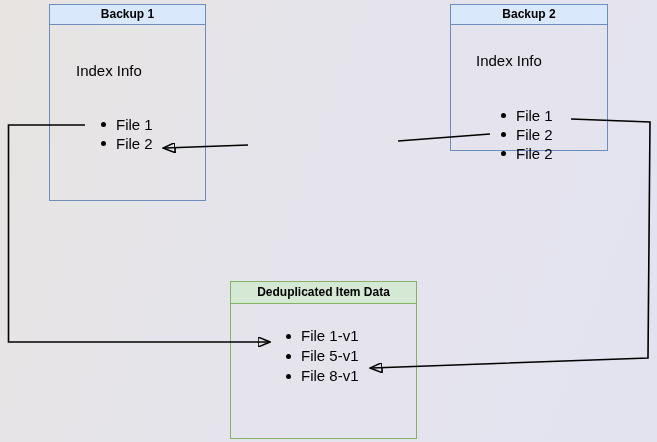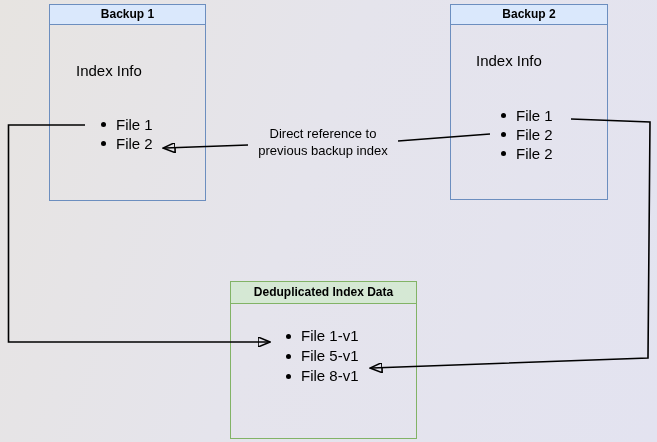--- a/index.html
+++ b/index.html
@@ -35,21 +35,21 @@
     height: 20px;
     line-height: 19px;
   }
   .green .box-header {
     background: #d5e8d4;
     border-bottom: 1.5px solid #82b366;
     height: 22px;
     line-height: 21px;
   }
   #backup1-box { left: 49px;  top: 4px;   width: 157px; height: 197px; }
-  #backup2-box { left: 450px; top: 4px;   width: 158px; height: 196px; }
+  #backup2-box { left: 450px; top: 4px;   width: 158px; height: 147px; }
   #dedup-box   { left: 230px; top: 281px; width: 187px; height: 158px; }
 
   .index-label {
     position: absolute;
     font-size: 15px;
     line-height: 19px;
     white-space: nowrap;
   }
   #backup1-box .index-label { left: 26px; top: 56px; }
   #backup2-box .index-label { left: 25px; top: 46px; }
@@ -123,32 +123,28 @@
     <div class="box-header">Backup 2</div>
     <div class="index-label">Index Info</div>
     <ul class="file-list">
       <li>File 1</li>
       <li>File 2</li>
       <li>File 2</li>
     </ul>
   </div>
 
   <div class="box green" id="dedup-box">
-    <div class="box-header">Deduplicated Index Data</div>
+    <div class="box-header">Deduplicated Item Data</div>
     <ul class="file-list">
       <li>File 1-v1</li>
       <li>File 5-v1</li>
       <li>File 8-v1</li>
     </ul>
   </div>
 
-  <div id="edge-annotation">
-    <div>Direct reference to</div>
-    <div>previous backup index</div>
-  </div>
 
   <svg id="arrow-layer" viewBox="0 0 657 442">
     <defs>
       <marker id="arrowhead" markerUnits="userSpaceOnUse" markerWidth="13" markerHeight="10" viewBox="0 0 12 10" refX="10" refY="5" orient="auto">
         <path d="M0,0 L12,5 L0,10 Z" fill="#000" stroke="none"></path>
       </marker>
     </defs>
     <path d="M85,125 L8.5,125 L8.5,342 L268,342" marker-end="url(#arrowhead)"></path>
     <path d="M571,119 L650,122 L648,358 L372,368" marker-end="url(#arrowhead)"></path>
     <path d="M490,134 L398,141"></path>

